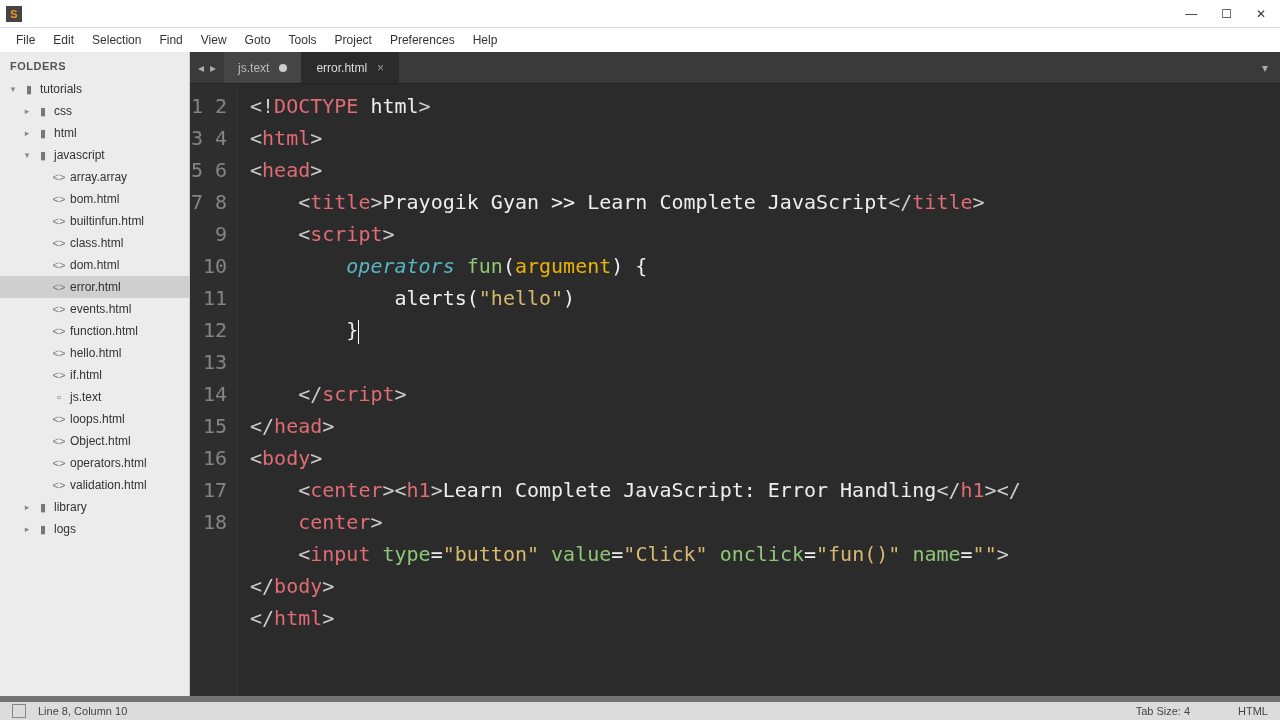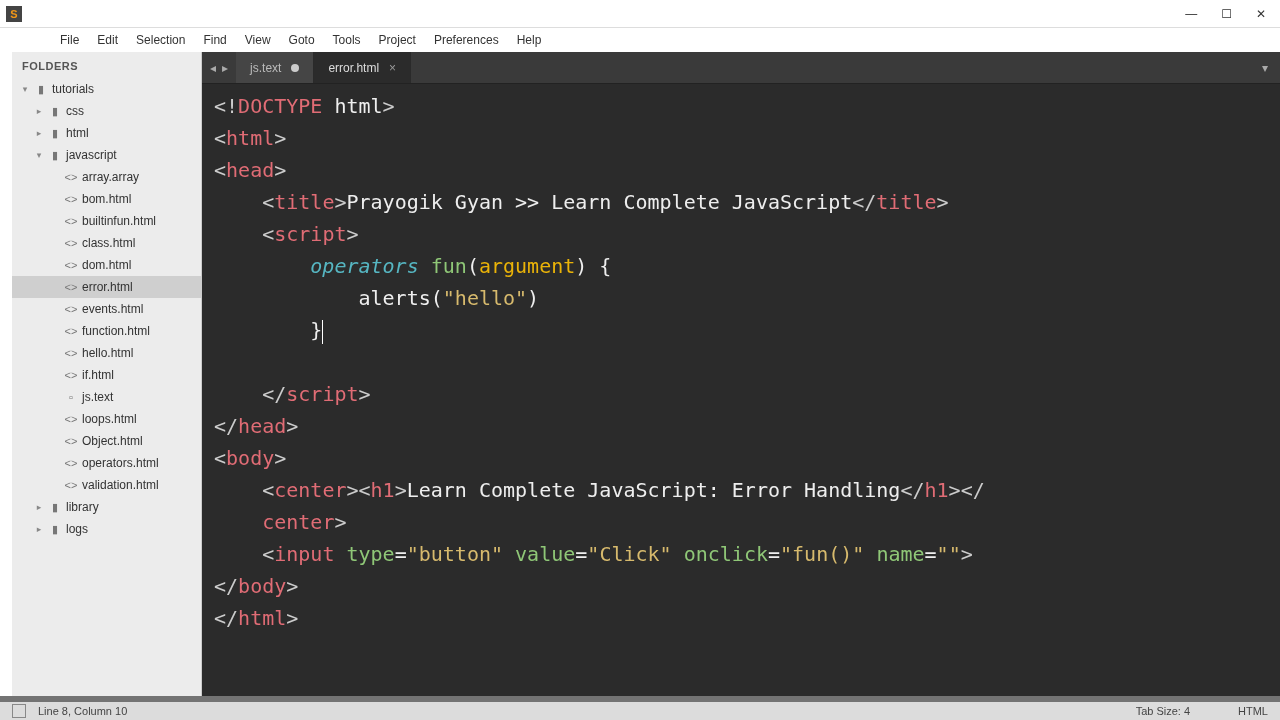--- a/index.html
+++ b/index.html
@@ -19,25 +19,25 @@
     background: #444; display:inline-flex; align-items:center; justify-content:center;
     color:#f29718; font-weight:bold; font-size:11px;
   }
   .titlebar .title { flex: 0 0 auto; }
   .titlebar .spacer { flex: 1; }
   .win-btns { display: flex; gap: 24px; padding-right: 8px; font-size: 12px; color:#333;}
   .win-btns span { cursor: default; }
   
   .menubar {
     height: 24px; display: flex; align-items: center; gap: 2px;
-    padding: 0 8px; background: #fff; margin-left: 44px;
+    padding: 0 8px; background: #fff;
   }
   .menubar .item { padding: 2px 8px; border-radius: 3px; cursor: default; }
   
-  .main { flex: 1; display: flex; min-height: 0; padding-left: 12px; }
+  .main { flex: 1; display: flex; min-height: 0; }
   
   .sidebar {
     width: 190px; background: #ececec; border-right: 1px solid #ccc;
     display: flex; flex-direction: column; font-size: 12px; color:#333;
   }
   .sb-header { padding: 8px 10px 6px; font-weight: 600; color: #555; font-size: 11px; letter-spacing: .5px;}
   .tree { flex: 1; overflow: auto; }
   .tree .row {
     display: flex; align-items: center; gap: 4px; padding: 2px 6px 2px 8px;
     white-space: nowrap; cursor: default; height: 22px;
@@ -250,20 +250,39 @@
           </div>
           <div class="tab active">
             <span>error.html</span>
             <span class="close">×</span>
           </div>
         </div>
       <div class="tab-menu">▾</div>
     </div>
 
     <div class="codewrap">
+      <div class="gutter" id="gutter">1
+2
+3
+4
+5
+6
+7
+8
+9
+10
+11
+12
+13
+14
+15
+16
+17
+18
+</div>
       <div class="code" id="code"><span class="c-ang">&lt;!</span><span class="c-doctype">DOCTYPE</span><span class="c-text"> html</span><span class="c-ang">&gt;</span>
 <span class="c-ang">&lt;</span><span class="c-tag">html</span><span class="c-ang">&gt;</span>
 <span class="c-ang">&lt;</span><span class="c-tag">head</span><span class="c-ang">&gt;</span>
     <span class="c-ang">&lt;</span><span class="c-tag">title</span><span class="c-ang">&gt;</span><span class="c-text">Prayogik Gyan &gt;&gt; Learn Complete JavaScript</span><span class="c-ang">&lt;/</span><span class="c-tag">title</span><span class="c-ang">&gt;</span>
     <span class="c-ang">&lt;</span><span class="c-tag">script</span><span class="c-ang">&gt;</span>
         <span class="c-kw">operators</span> <span class="c-fn">fun</span><span class="c-punc">(</span><span class="c-arg">argument</span><span class="c-punc">)</span> <span class="c-punc">{</span>
             <span class="c-text">alerts</span><span class="c-punc">(</span><span class="c-str">"hello"</span><span class="c-punc">)</span>
         <span class="c-punc">}</span><span class="cursor"></span>
 
     <span class="c-ang">&lt;/</span><span class="c-tag">script</span><span class="c-ang">&gt;</span>

